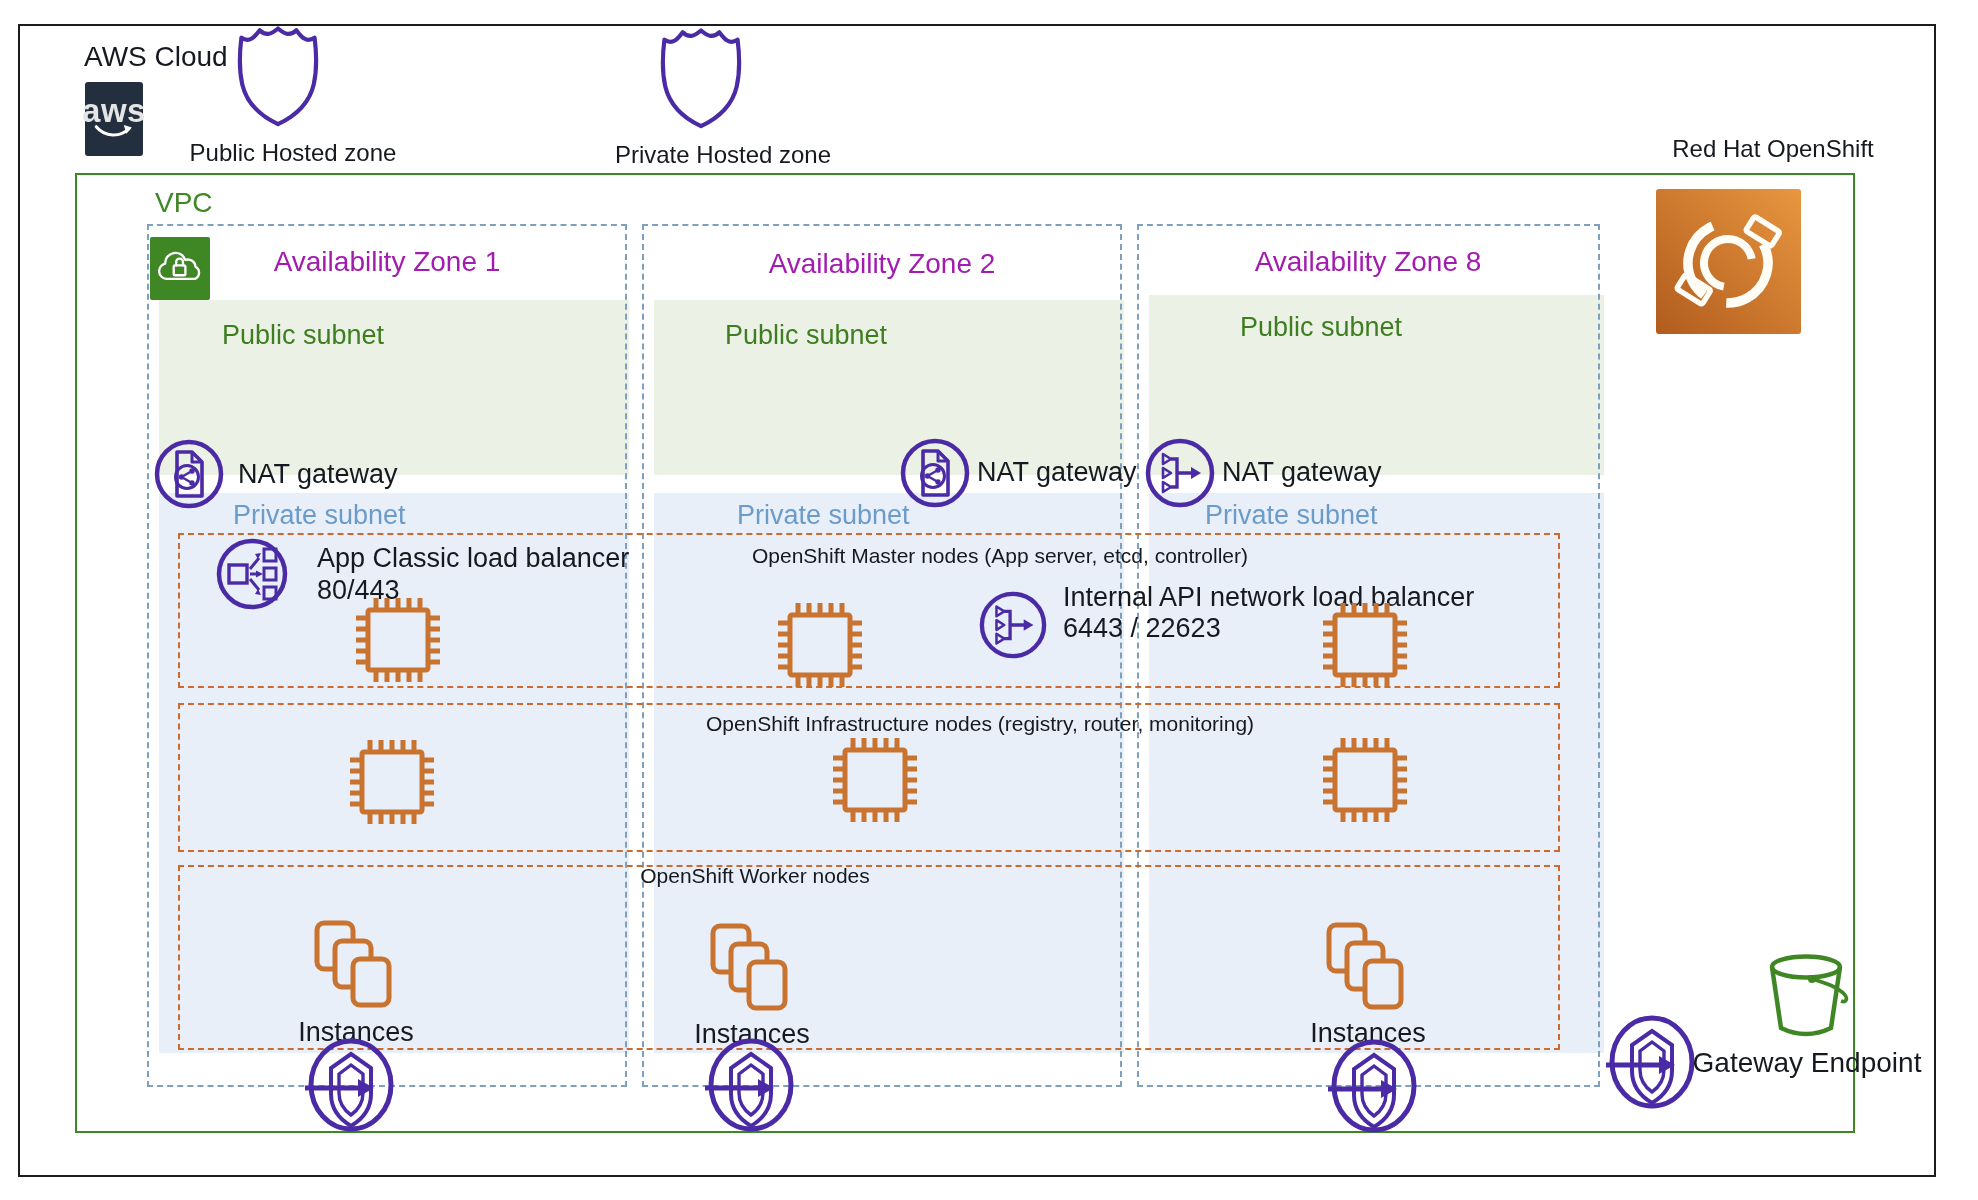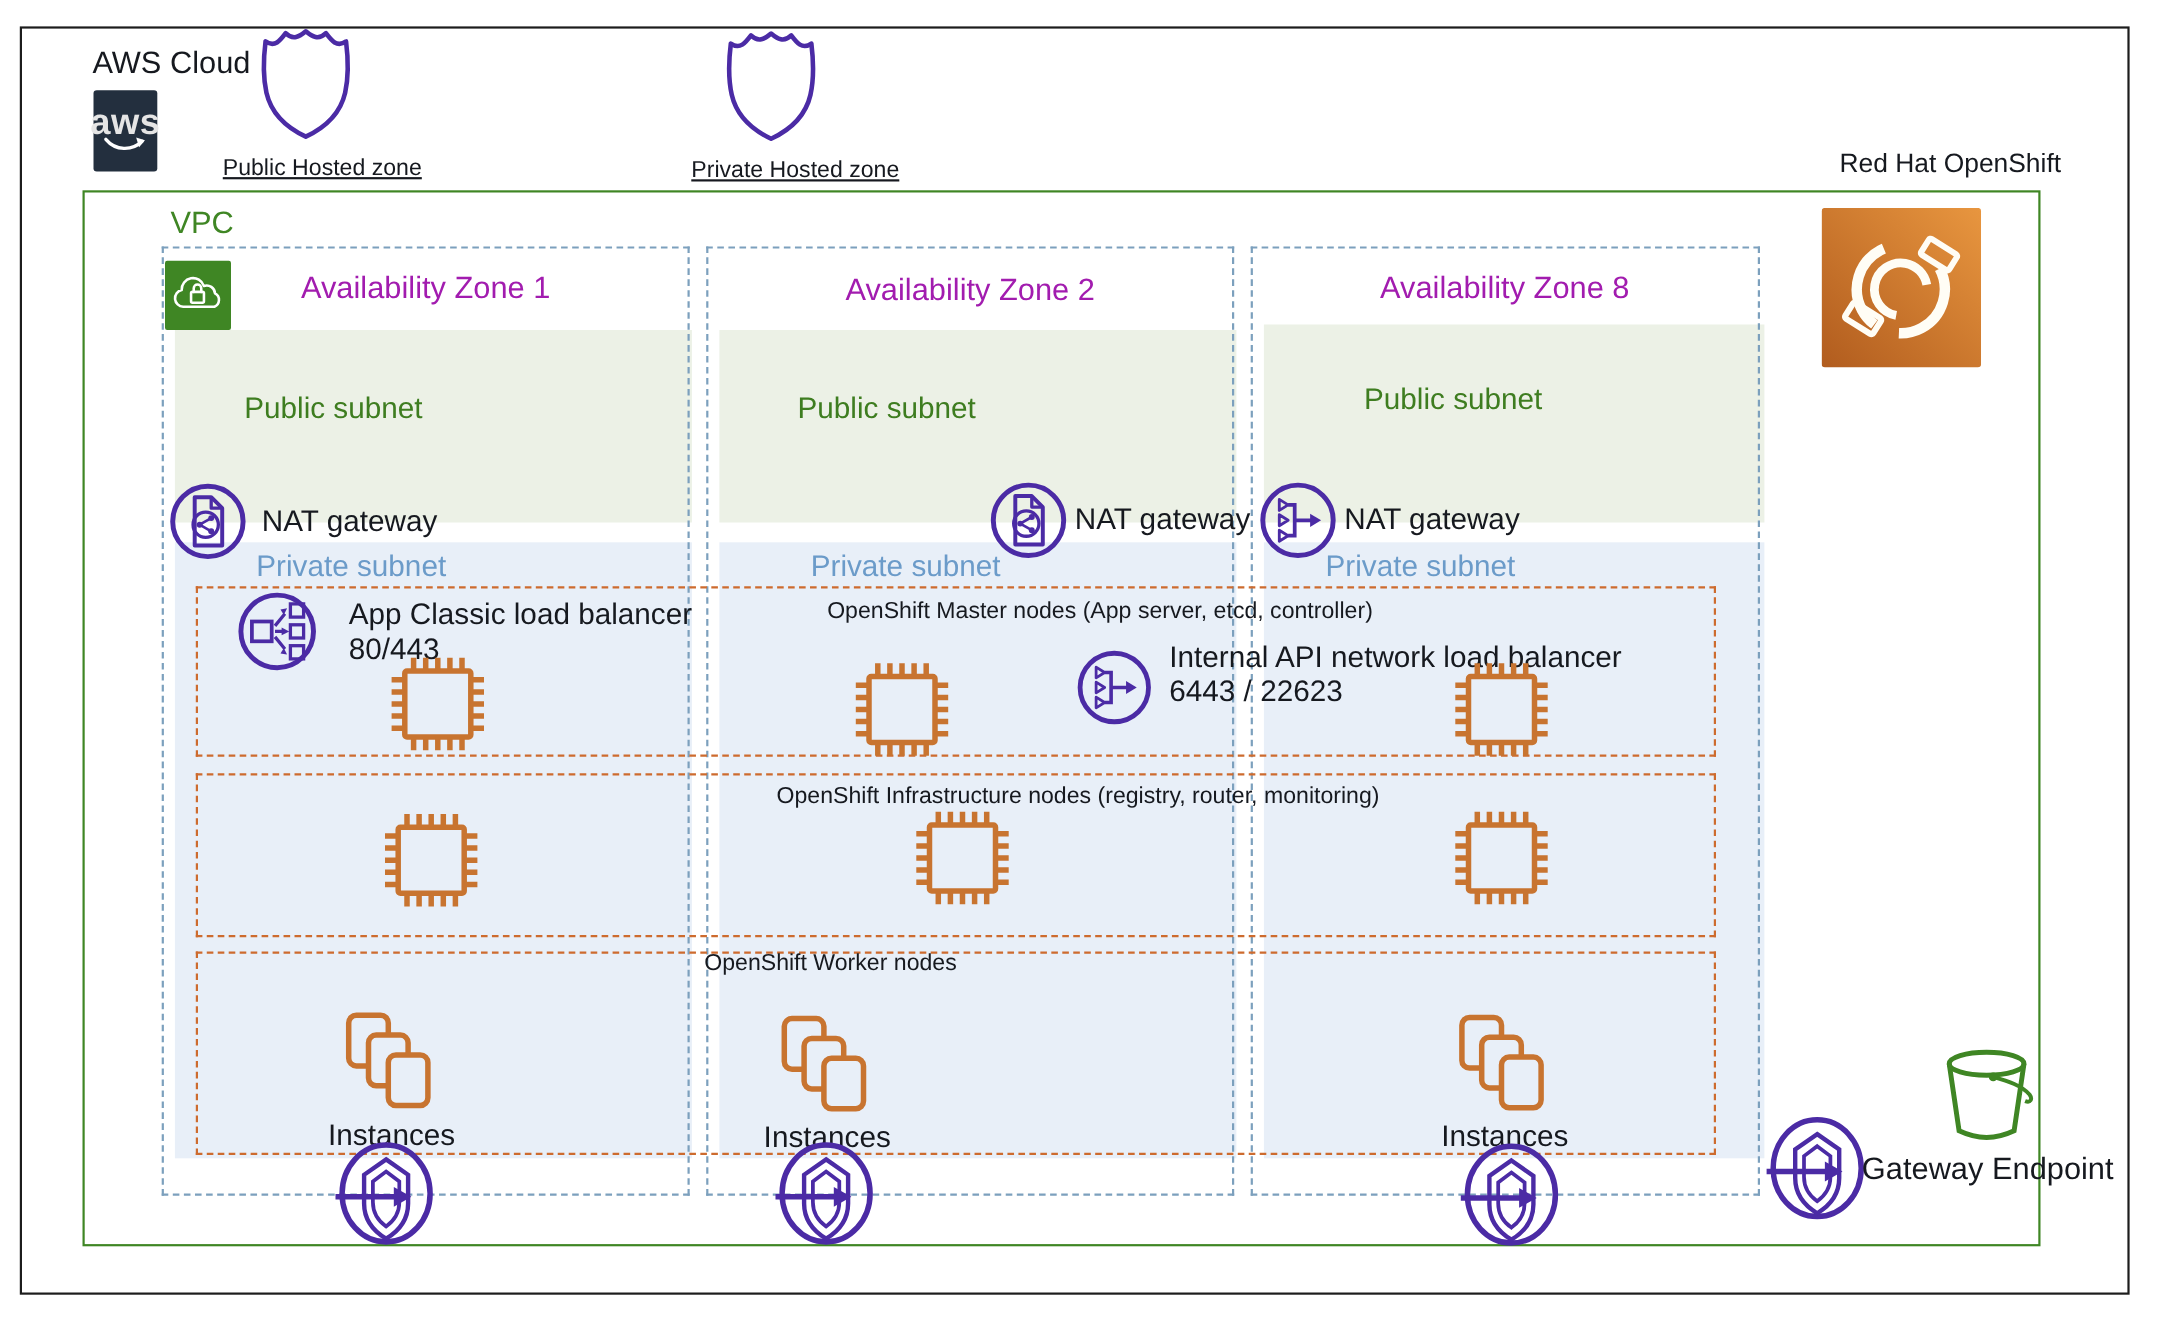--- a/index.html
+++ b/index.html
@@ -7,32 +7,32 @@
   .abs{position:absolute;}
   .lbl{font-size:27px;line-height:30px;white-space:nowrap;}
   .ctr{text-align:center;}
   .frame{border:2px solid #1c1c1c;box-sizing:border-box;background:#fff;}
   .vpc-box{border:2px solid #3f8624;box-sizing:border-box;}
   .az-box{border:2px dashed #7ca0bd;box-sizing:border-box;}
   .az-label{color:#a21caf;font-size:28px;}
   .vpc-label{color:#3f8624;font-size:28px;font-weight:400;}
   .pub-band{background:#ecf1e6;}
   .priv-band{background:#e8eff8;}
-  .pub-label{color:#3e7d20;margin-top:36px;}
+  .pub-label{color:#3e7d20;}
   .priv-label{color:#6b9bc9;}
   .node-box{border:2px dashed #cd6b2e;box-sizing:border-box;}
   .node-title{font-size:21px;color:#16191f;}
   .ic-purple{color:#4b2ba5;}
   .ic-orange{color:#c87430;}
   .ic-green{color:#3f8624;}
   .aws-logo{background:#232f3e;border-radius:3px;display:flex;flex-direction:column;align-items:center;justify-content:center;}
   .aws-logo .aws-word{color:#e5e5e5;font-size:33px;font-weight:bold;letter-spacing:0.5px;line-height:26px;}
   .vpc-icon{background:#3f8624;border-radius:2px;display:flex;align-items:center;justify-content:center;}
   .os-title{font-size:24px;margin-left:43px;}
-  .hz-label{font-size:21px;text-decoration:underline;}
+  .hz-label{font-size:24px;}
   svg{display:block;}
 </style>
 </head>
 <body>
 
 <svg width="0" height="0" style="position:absolute" aria-hidden="true">
   <defs>
     <linearGradient id="os-grad" x1="0%" y1="100%" x2="100%" y2="0%">
       <stop offset="0%" stop-color="#b15c1e"></stop>
       <stop offset="100%" stop-color="#e8963f"></stop>

